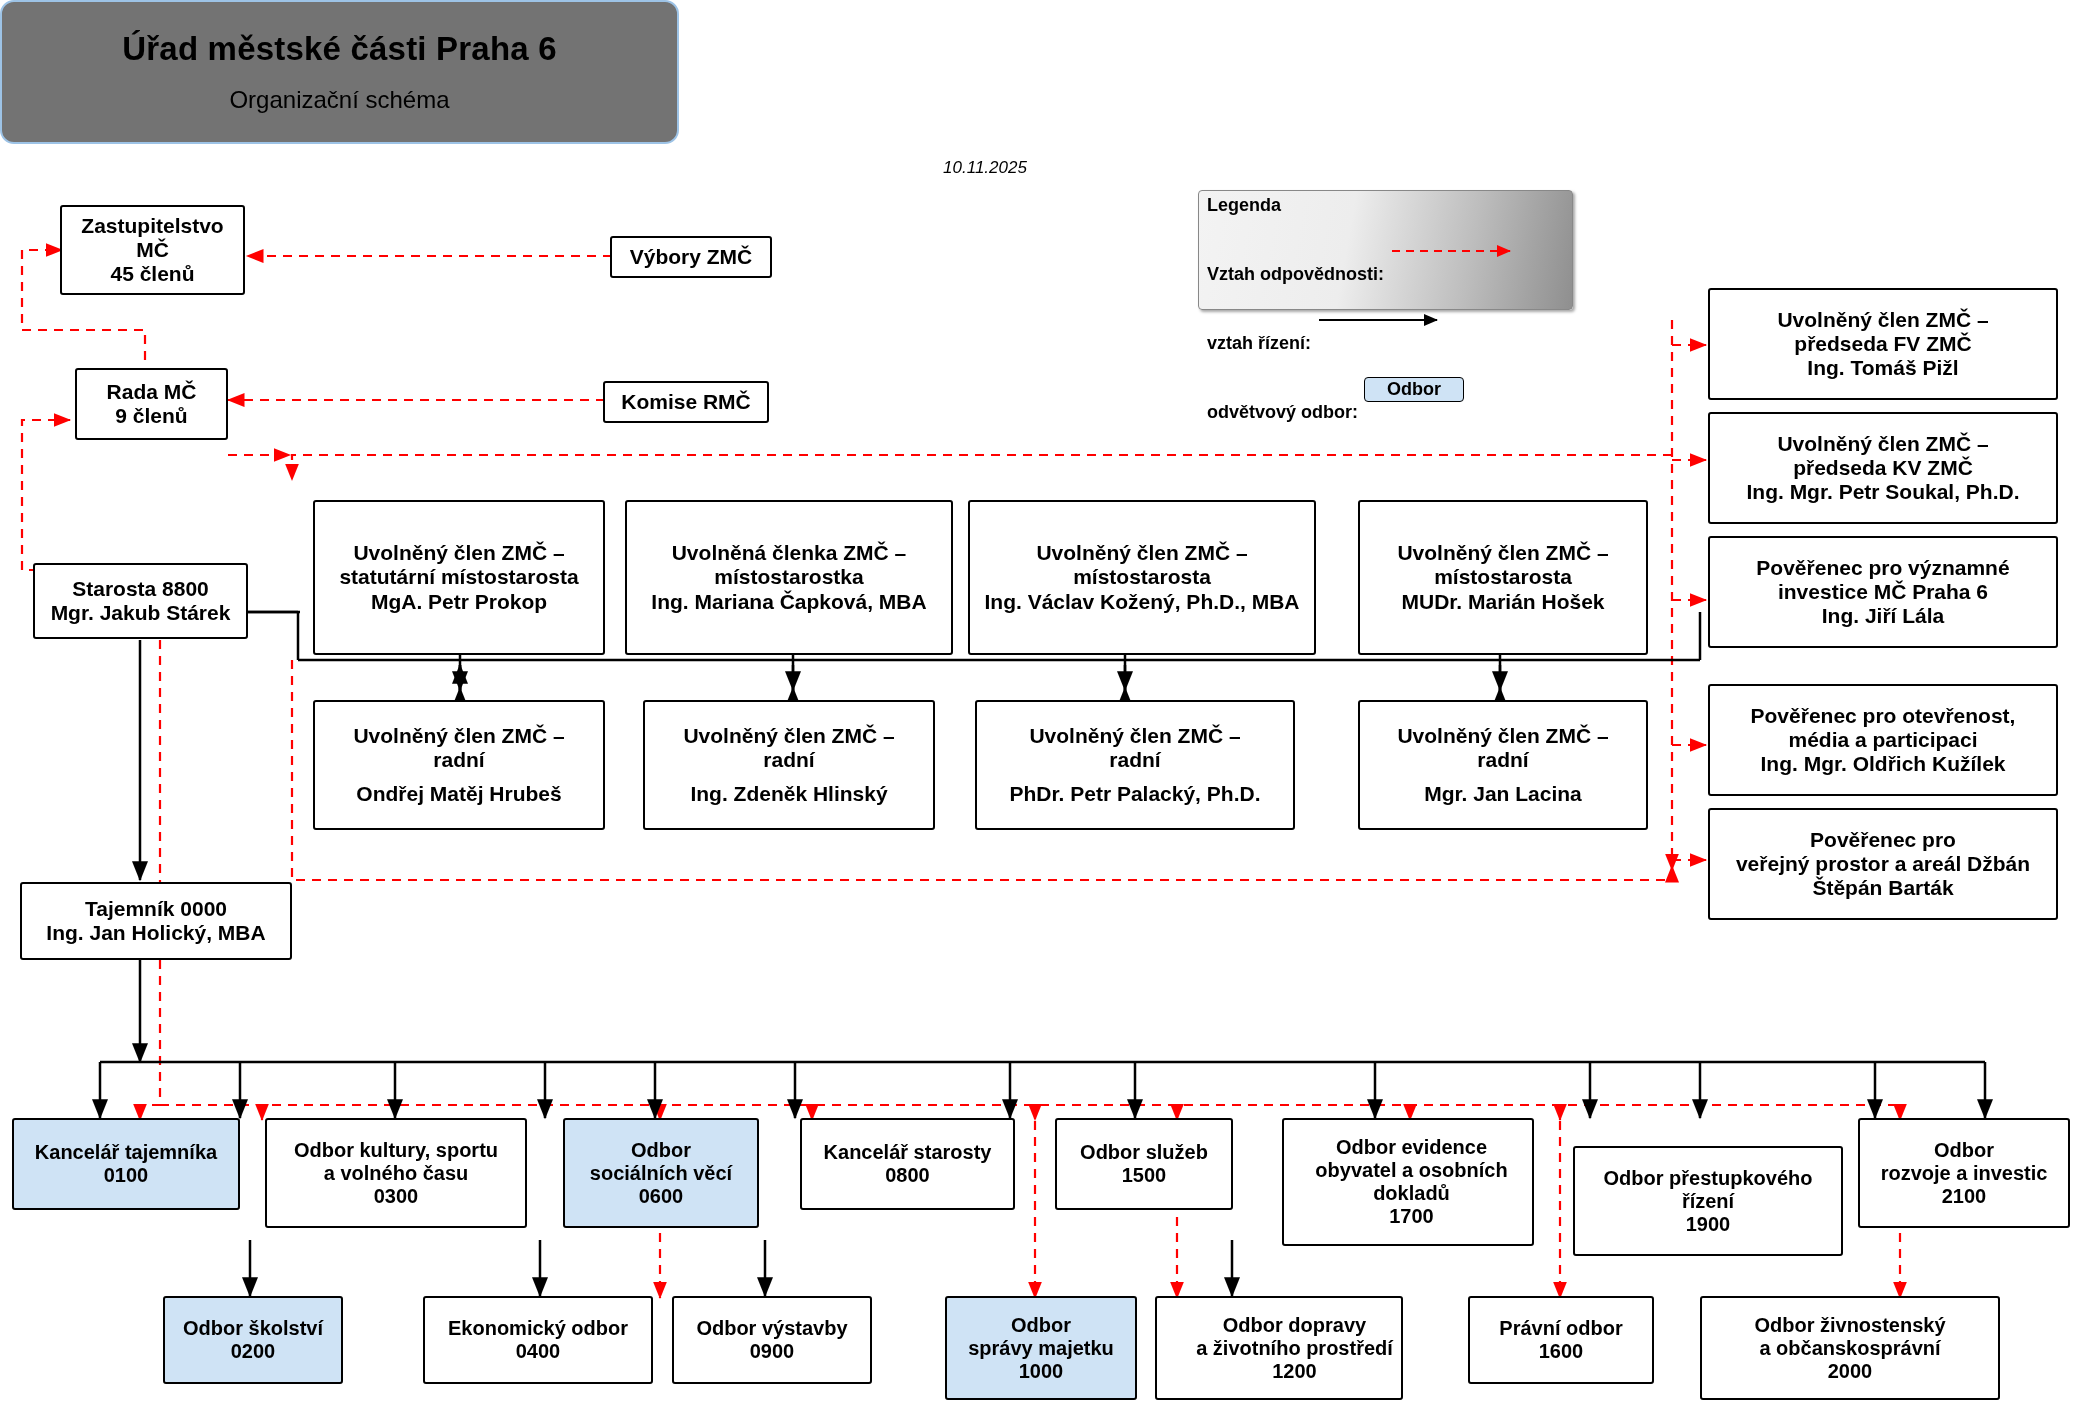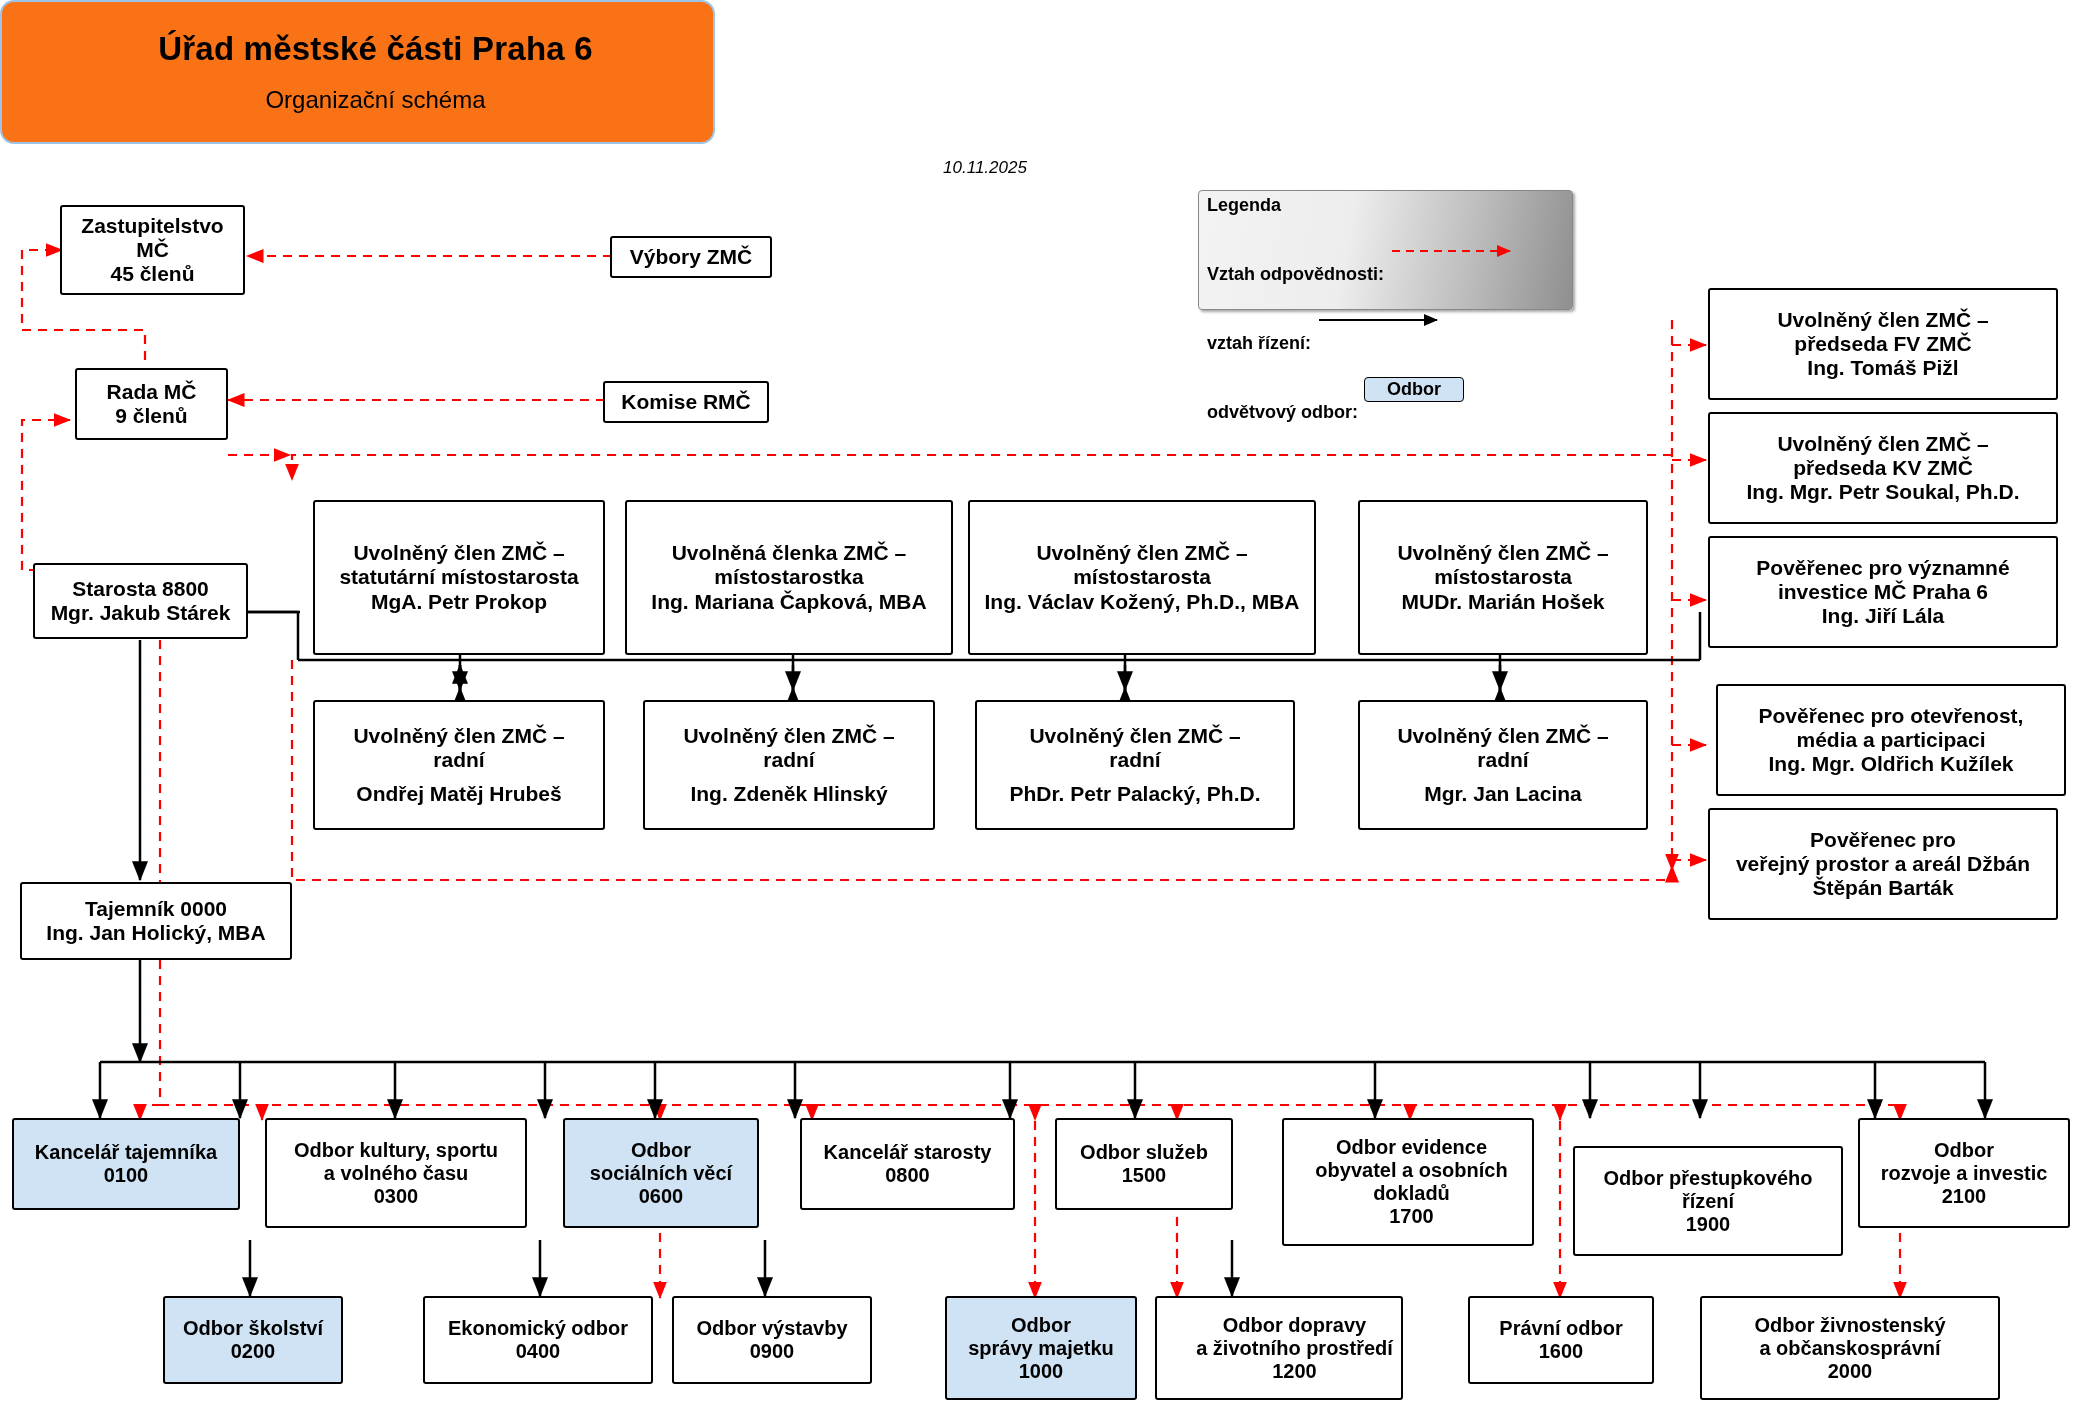--- a/index.html
+++ b/index.html
@@ -12,21 +12,21 @@
   .box{
     position:absolute;box-sizing:border-box;
     border:2.5px solid #000;border-radius:3px;background:#fff;
     display:flex;flex-direction:column;align-items:center;justify-content:center;
     text-align:center;font-weight:bold;line-height:1.15;
     padding:2px 4px;
   }
   .box .ln{display:block;width:100%;}
   .blue{background:#cfe3f5;}
   .title-box{
-    border:2px solid #9dc3e6;border-radius:14px;background:#f97316;padding-left:36px;
+    border:2px solid #9dc3e6;border-radius:14px;background:#737373;
   }
   .title-main{font-size:33px;font-weight:bold;letter-spacing:.2px;}
   .title-sub{font-size:24px;font-weight:normal;margin-top:18px;}
   .date{
     position:absolute;font-style:italic;font-size:17px;font-weight:normal;
     text-align:center;
   }
   .legend{
     position:absolute;border:1px solid #888;border-radius:4px;
     background:linear-gradient(100deg,#f3f3f3 0%,#ededed 40%,#bdbdbd 72%,#8f8f8f 100%);
@@ -267,21 +267,21 @@
   <div class="box f14" style="left:1708px;top:412px;width:350px;height:112px;">
     <span class="ln">Uvolněný člen ZMČ –</span>
     <span class="ln">předseda KV ZMČ</span>
     <span class="ln">Ing. Mgr. Petr Soukal, Ph.D.</span>
   </div>
   <div class="box f14" style="left:1708px;top:536px;width:350px;height:112px;">
     <span class="ln">Pověřenec pro významné</span>
     <span class="ln">investice MČ Praha 6</span>
     <span class="ln">Ing. Jiří Lála</span>
   </div>
-  <div class="box f14" style="left:1708px;top:684px;width:350px;height:112px;margin-left:8px;">
+  <div class="box f14" style="left:1708px;top:684px;width:350px;height:112px;">
     <span class="ln">Pověřenec pro otevřenost,</span>
     <span class="ln">média a participaci</span>
     <span class="ln">Ing. Mgr. Oldřich Kužílek</span>
   </div>
   <div class="box f14" style="left:1708px;top:808px;width:350px;height:112px;">
     <span class="ln">Pověřenec pro</span>
     <span class="ln">veřejný prostor a areál Džbán</span>
     <span class="ln">Štěpán Barták</span>
   </div>
 

